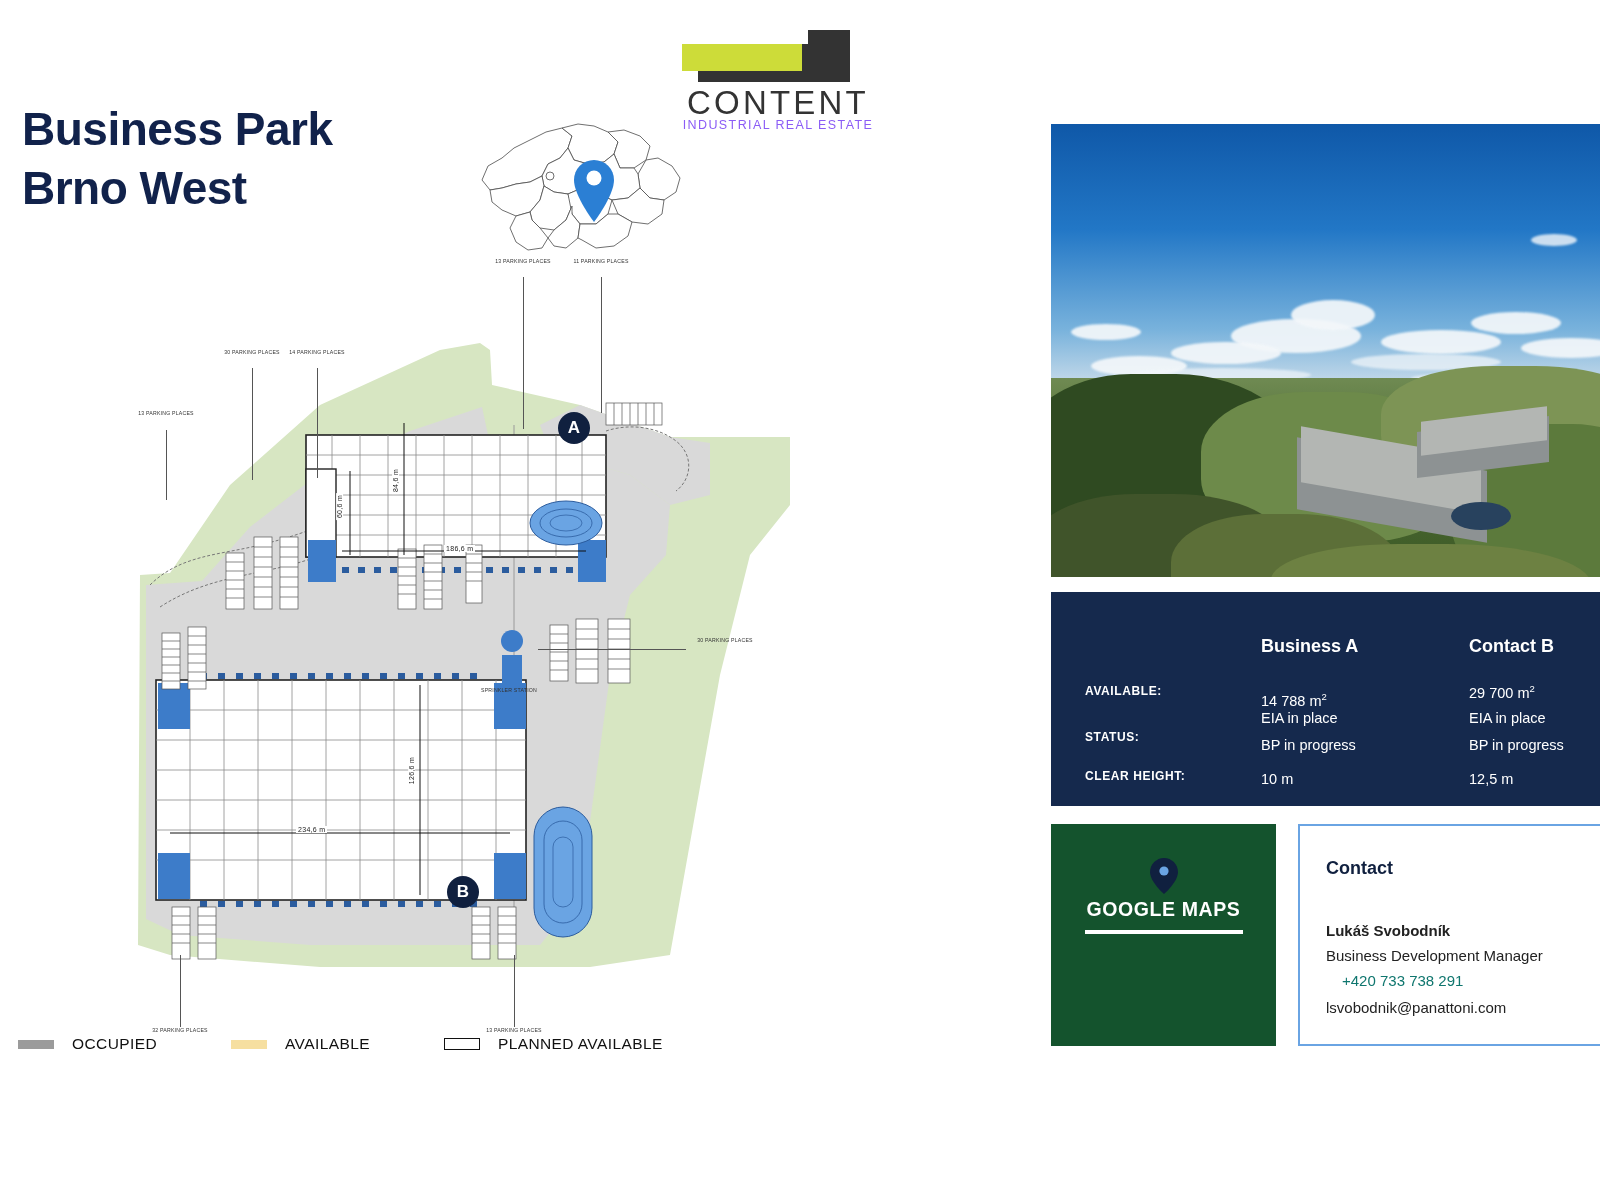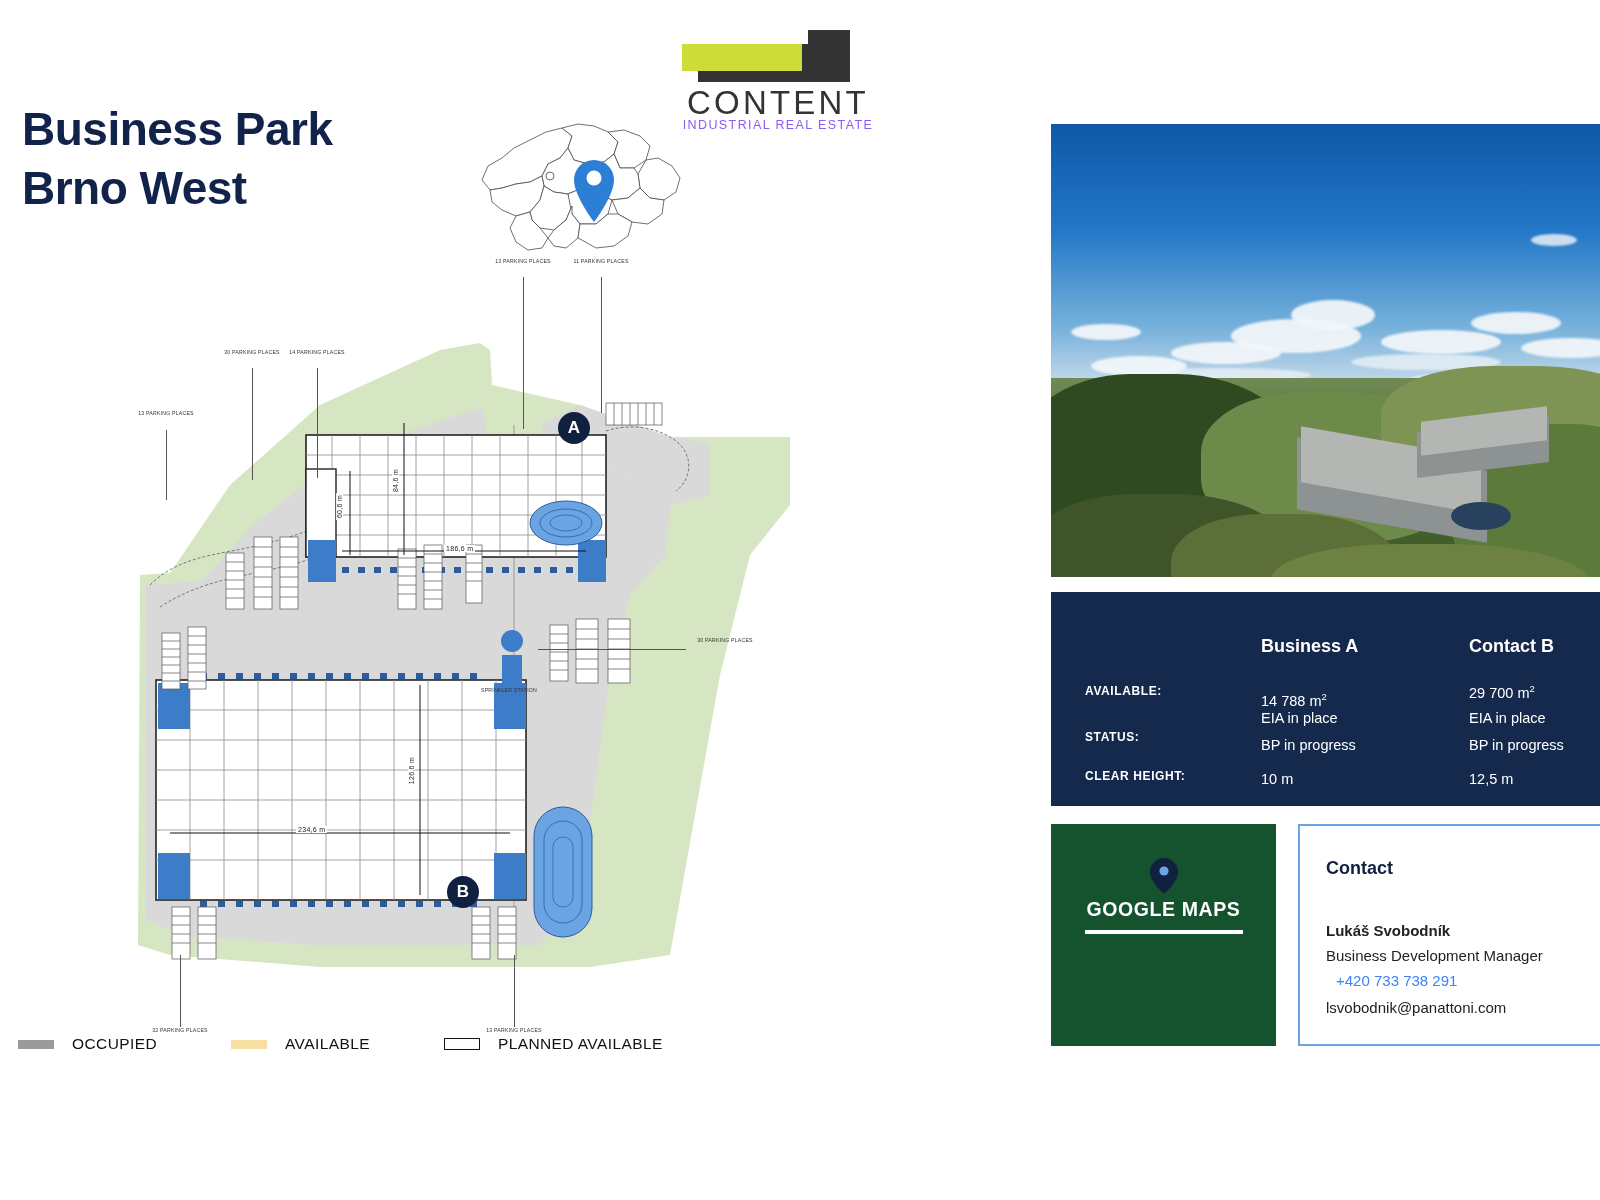--- a/index.html
+++ b/index.html
@@ -114,21 +114,21 @@
   }
   .gm-rule { position: absolute; left: 34px; top: 106px; width: 158px; height: 4px; background: #fff; }
 
   .contact {
     position: absolute; left: 1298px; top: 824px; width: 305px; height: 222px;
     background: #ffffff; border: 2px solid #6aa4e3;
   }
   .ct-head { position: absolute; left: 26px; top: 32px; font-size: 18px; font-weight: bold; color: #10203f; }
   .ct-name { position: absolute; left: 26px; top: 96px; font-size: 15px; font-weight: bold; color: #222; }
   .ct-role { position: absolute; left: 26px; top: 121px; font-size: 15px; color: #222; }
-  .ct-tel  { position: absolute; left: 36px; top: 146px; font-size: 15px; color: #3b82f6; }
+  .ct-tel  { position: absolute; left: 42px; top: 146px; font-size: 15px; color: #0f766e; }
   .ct-mail { position: absolute; left: 26px; top: 173px; font-size: 15px; color: #222; }
 </style>
 </head>
 <body>
 
 <div id="page">
 
   <div class="title">
     <div>Business Park</div>
     <div>Brno West</div>

